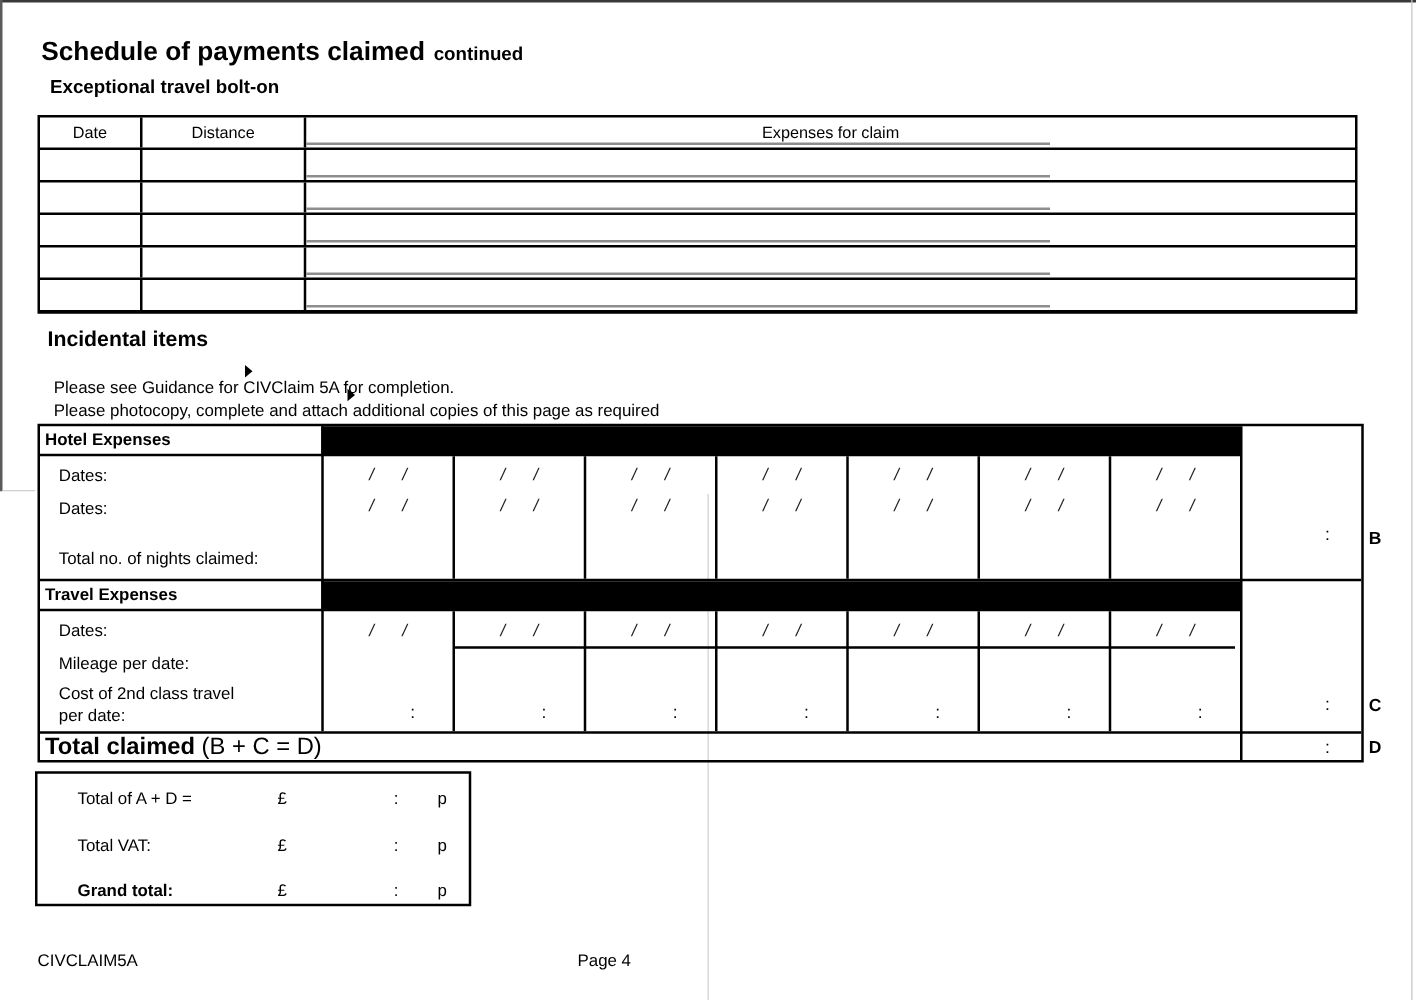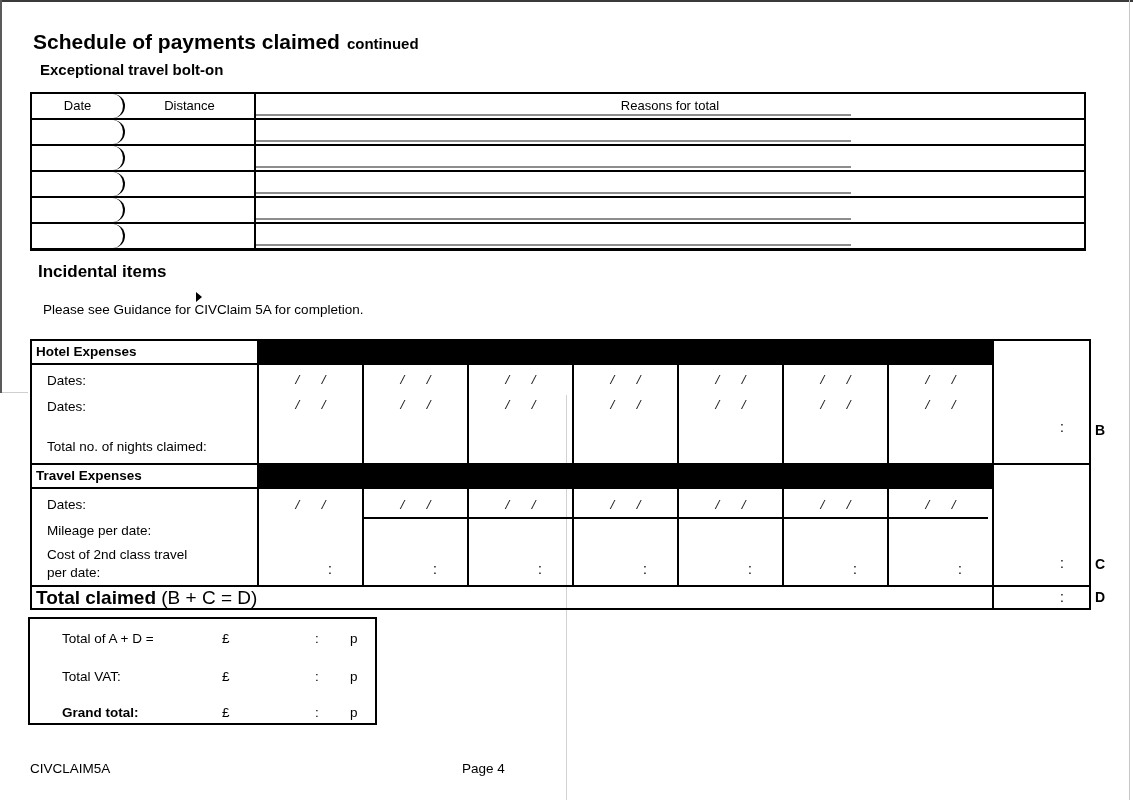--- a/index.html
+++ b/index.html
@@ -16,21 +16,21 @@
 
   
   .title    { position: absolute; left: 33px; top: 30px; font-size: 21px; font-weight: bold; white-space: nowrap; }
   .title .cont { font-size: 15px; font-weight: bold; margin-left: 7px; }
   .subtitle { position: absolute; left: 40px; top: 61px; font-size: 15px; font-weight: bold; }
 
   
   .t1 { position: absolute; left: 30px; top: 92px; width: 1056px; border: 2px solid #000; border-bottom-width: 3px; }
   .t1 .row { display: flex; height: 26px; border-top: 2px solid #000; }
   .t1 .row.head { height: 24px; border-top: none; }
-  .t1 .c1 { width: 93px; border-right: 2px solid #000; border-radius: 12px; }
+  .t1 .c1 { width: 82px; border-right: 2px solid #000; }
   .t1 .c2 { width: 131px; border-right: 2px solid #000; }
   .t1 .c3 { flex: 1; position: relative; }
   .t1 .head .c1, .t1 .head .c2, .t1 .head .c3 { font-size: 13px; text-align: center; line-height: 23px; }
   .t1 .wline { position: absolute; left: 0; bottom: 2px; width: 595px; height: 2px; background: #8d8d8d; }
 
   
   .inc-head { position: absolute; left: 38px; top: 262px; font-size: 17px; font-weight: bold; }
   .note { position: absolute; left: 43px; font-size: 13.5px; display: flex; align-items: center; white-space: nowrap; flex-direction: column; }
   .note.n1 { top: 292px; }
   .note.n2 { top: 311px; }
@@ -113,21 +113,21 @@
   <div class="title">
     <span>Schedule of payments claimed</span><span class="cont">continued</span>
   </div>
   <div class="subtitle">Exceptional travel bolt-on</div>
 
   <div class="t1">
     <div class="row head">
       <div class="c1">Date</div>
       <div class="c2">Distance</div>
       <div class="c3">
-        <span>Reasons for total</span>
+        <span>Expenses for claim</span>
         <div class="wline"></div>
       </div>
     </div>
     <div class="row">
       <div class="c1"></div>
       <div class="c2"></div>
       <div class="c3">
           <div class="wline"></div>
         </div>
     </div>
@@ -158,20 +158,24 @@
       <div class="c3">
           <div class="wline"></div>
         </div>
     </div>
   </div>
 
   <div class="inc-head">Incidental items</div>
   <div class="note n1">
     <span class="tri"></span>
     <span>Please see Guidance for CIVClaim 5A for completion.</span>
+  </div>
+  <div class="note n2">
+    <span class="tri"></span>
+    <span>Please photocopy, complete and attach additional copies of this page as required</span>
   </div>
 
   <div class="inc">
 
     <div class="bar bar-hotel"></div>
     <div class="bar bar-travel"></div>
 
     <div class="seclabel lbl-hotel">Hotel Expenses</div>
     <div class="seclabel lbl-travel">Travel Expenses</div>
 

